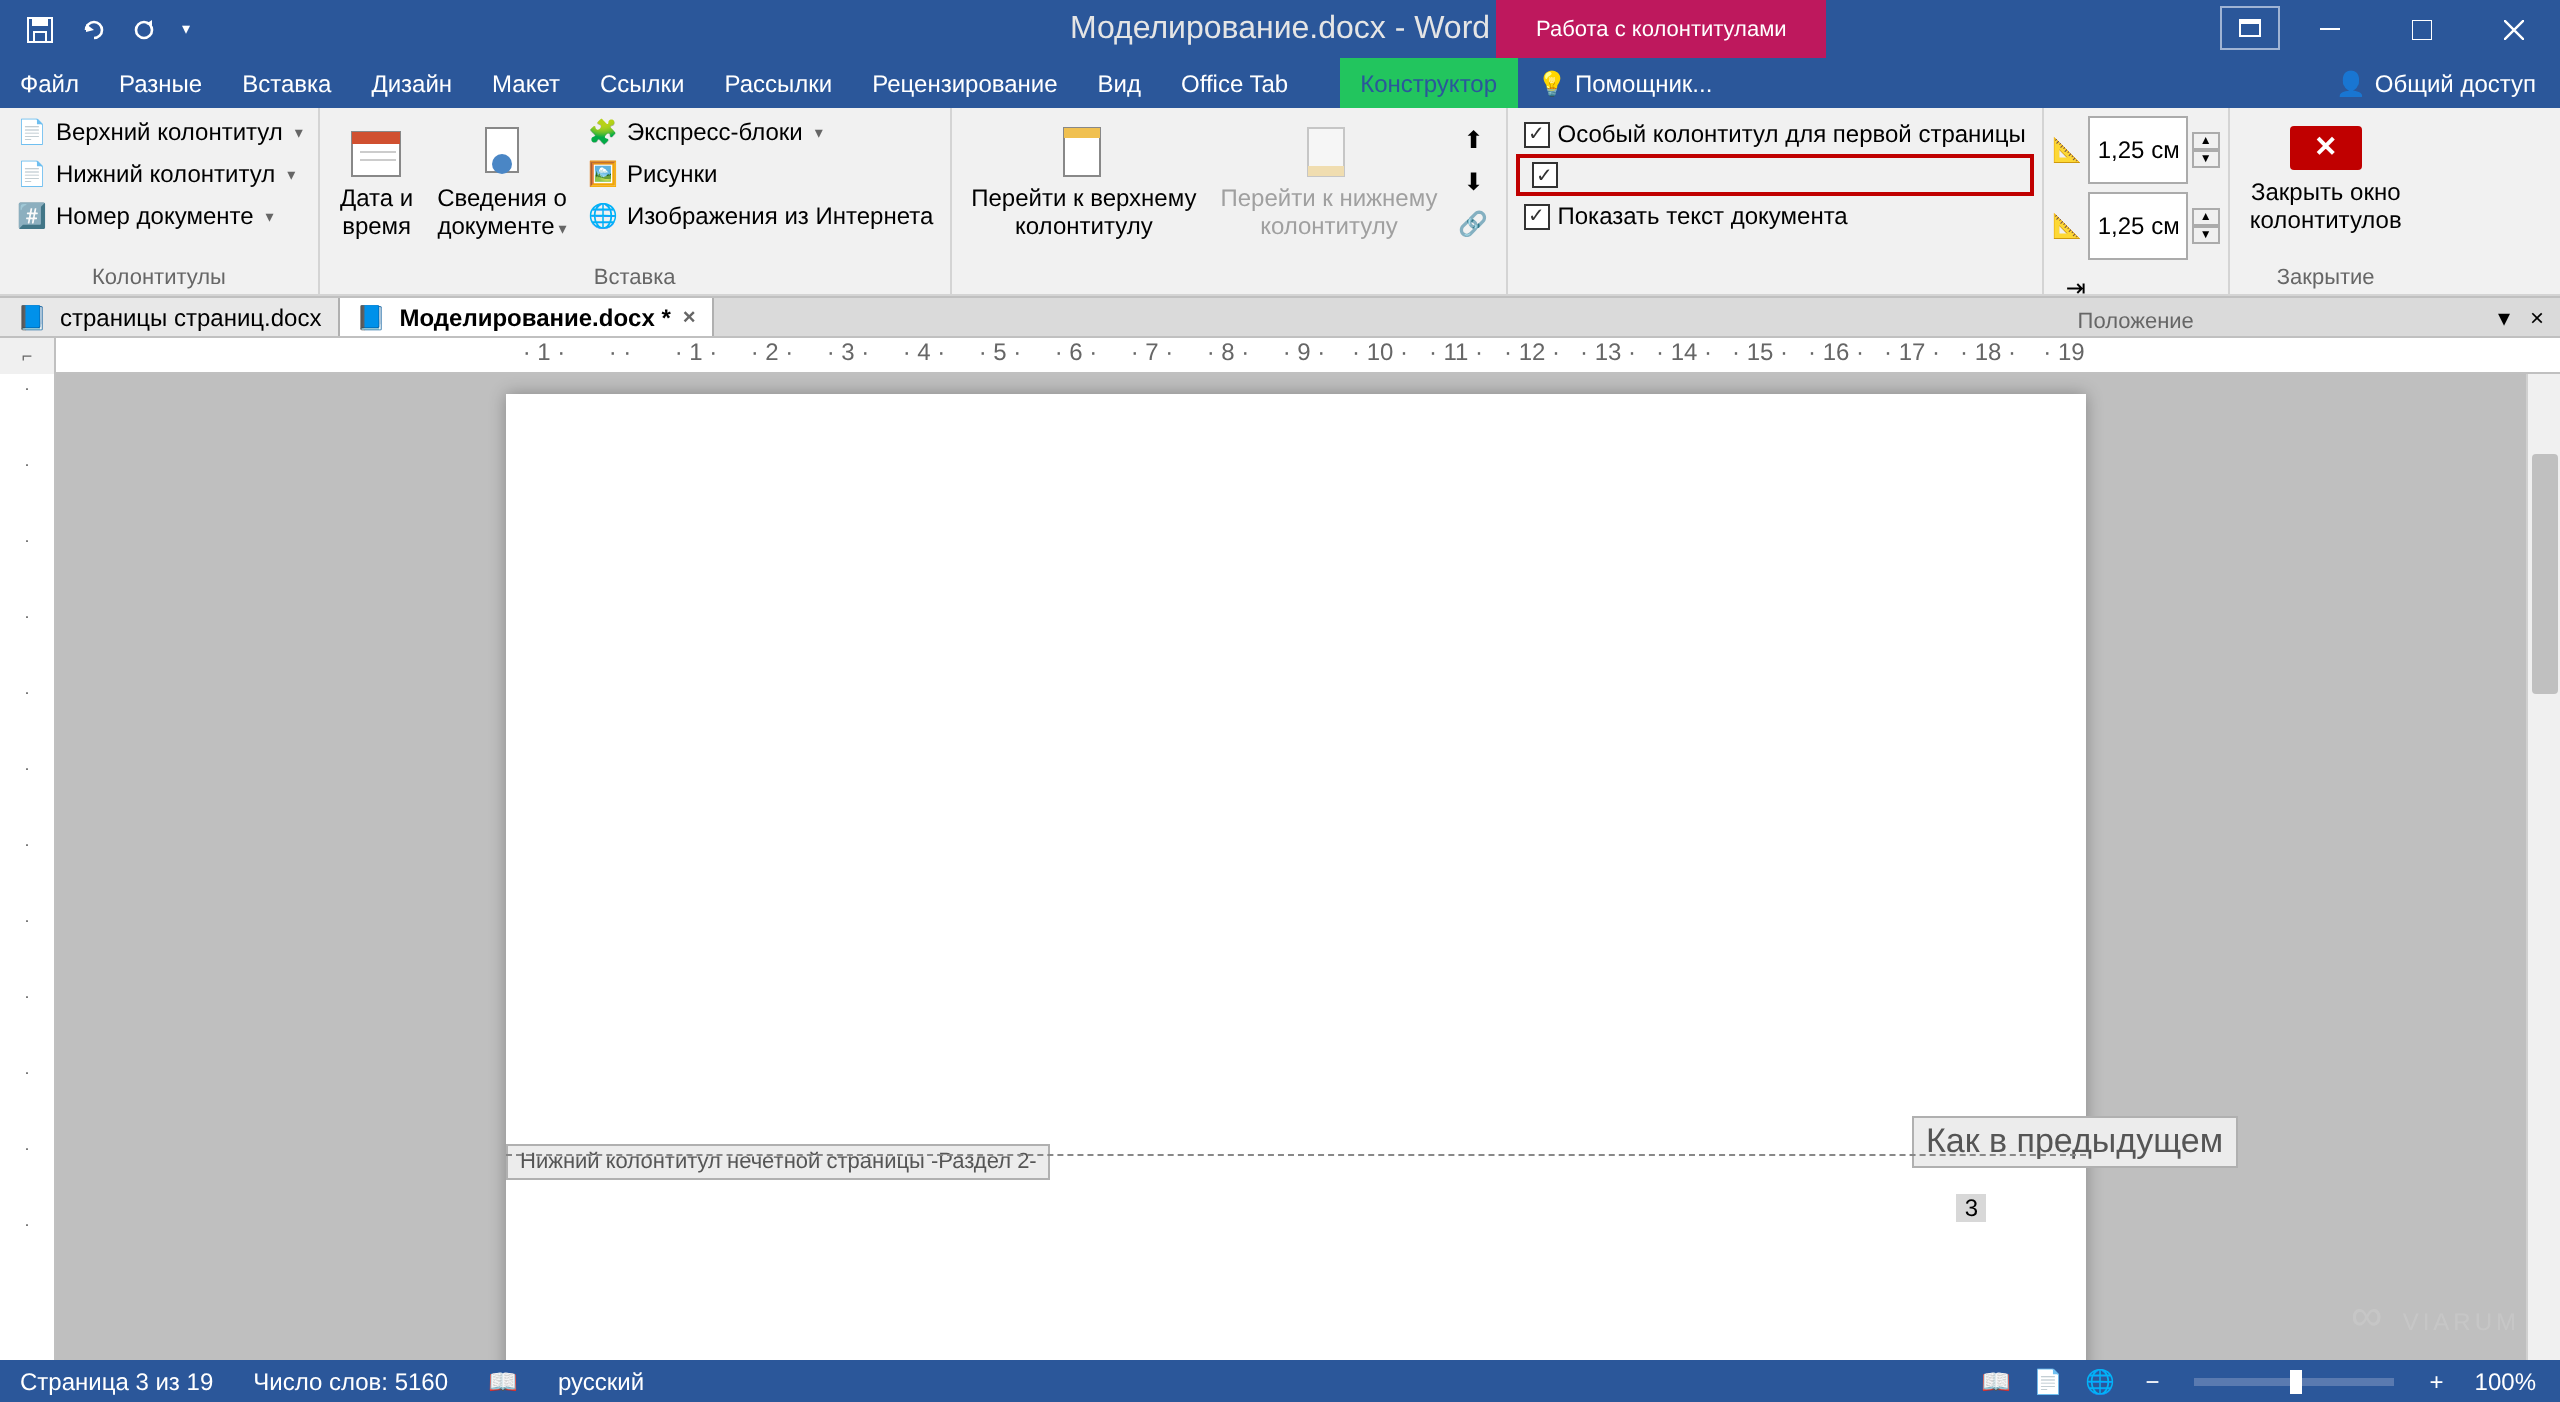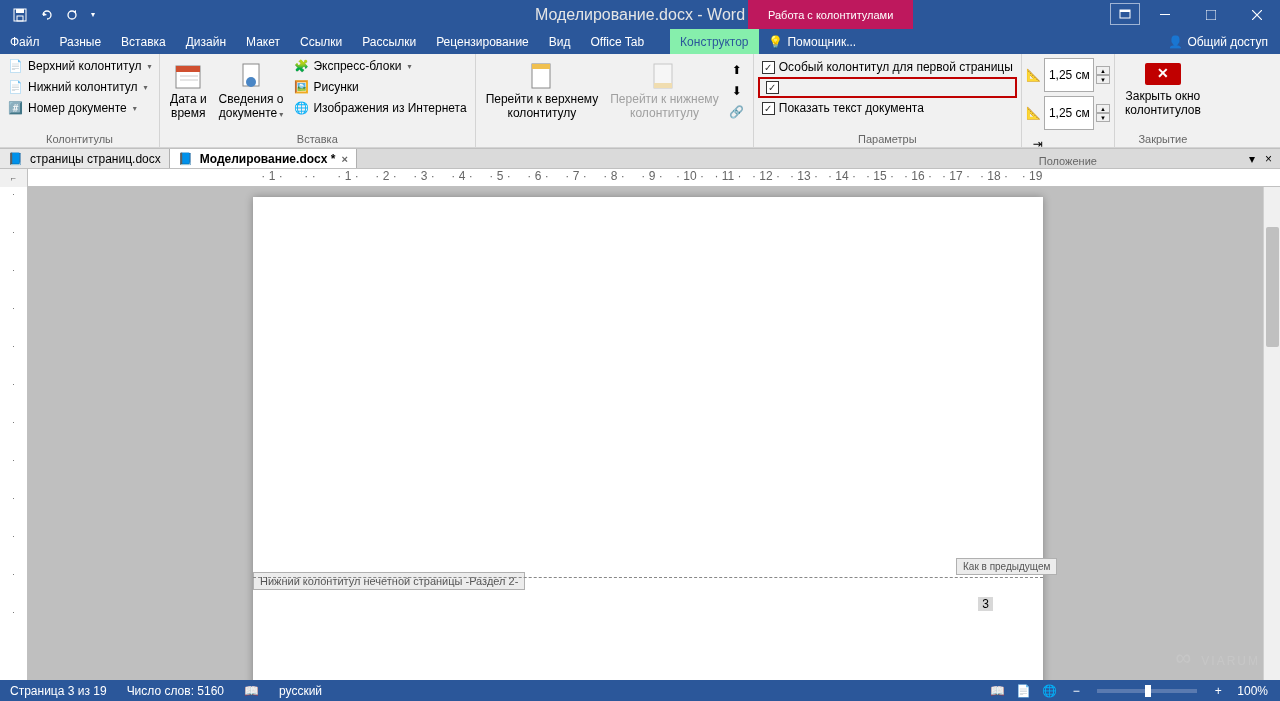--- a/index.html
+++ b/index.html
@@ -7,21 +7,21 @@
 .titlebar{height:29px;background:#2b579a;display:flex;align-items:center;color:#fff;position:relative}
 .qat{display:flex;align-items:center;padding-left:8px;gap:2px}
 .qat-btn{width:24px;height:22px;display:flex;align-items:center;justify-content:center;cursor:pointer}
 .title-text{position:absolute;left:50%;transform:translateX(-50%);color:#e5e5e5;font-size:16px}
 .contextual-tab{position:absolute;left:748px;top:0;background:#be185d;height:29px;padding:0 20px;display:flex;align-items:center;color:#fff;font-size:11px}
 .win-controls{position:absolute;right:0;display:flex}
 .win-btn{width:46px;height:29px;display:flex;align-items:center;justify-content:center;cursor:pointer}
 .restore-icon{width:30px;height:22px;border:1px solid #a0b4d4;position:absolute;right:140px;top:3px;display:flex;align-items:center;justify-content:center}
 .menubar{height:25px;background:#2b579a;display:flex;align-items:stretch;color:#fff}
 .menu-item{padding:0 10px;display:flex;align-items:center;cursor:pointer;font-size:12px}
-.menu-item.active{background:#86efac;color:#2b579a}
+.menu-item.active{background:#22c55e;color:#2b579a}
 .tell-me{display:flex;align-items:center;padding:0 10px;cursor:pointer;gap:4px}
 .share-btn{margin-left:auto;padding:0 12px;display:flex;align-items:center;gap:4px;cursor:pointer}
 .ribbon{height:94px;background:#f1f1f1;border-bottom:1px solid #d4d4d4;display:flex}
 .ribbon-group{border-right:1px solid #d4d4d4;display:flex;flex-direction:column;padding:2px 4px 0}
 .group-content{flex:1;display:flex;align-items:flex-start}
 .group-label{text-align:center;font-size:11px;color:#666;padding:1px 0 2px}
 .vstack{display:flex;flex-direction:column;gap:1px}
 .ribbon-btn{display:flex;align-items:center;gap:4px;padding:2px 4px;cursor:pointer;white-space:nowrap;font-size:12px}
 .big-btn{display:flex;flex-direction:column;align-items:center;justify-content:center;padding:2px 6px;cursor:pointer;text-align:center;height:68px;font-size:11px;line-height:1.2}
 .big-btn.disabled{color:#a0a0a0;cursor:default}
@@ -46,21 +46,21 @@
 .hruler{flex:1;background:#fff;border-bottom:1px solid #c0c0c0;position:relative;overflow:hidden;font-size:9px;color:#666}
 .hruler-inner{position:absolute;left:225px;top:0;height:100%;white-space:nowrap}
 .tick{display:inline-block;width:38px;text-align:center;position:relative}
 .canvas{position:absolute;top:187px;left:0;right:0;bottom:21px;background:#808080;display:flex}
 .vruler{width:28px;background:#fff;border-right:1px solid #c0c0c0;position:relative}
 .vruler-inner{position:absolute;top:0;left:0;width:100%}
 .vtick{height:38px;text-align:center;font-size:9px;color:#666;position:relative;padding-top:2px}
 .doc-area{flex:1;background:#bfbfbf;position:relative;overflow:hidden}
 .page{position:absolute;left:225px;top:10px;width:790px;height:660px;background:#fff;box-shadow:0 0 8px rgba(0,0,0,.3)}
 .footer-label{position:absolute;left:225px;top:385px;background:#ececec;border:1px solid #b0b0b0;padding:2px 6px;font-size:11px;color:#555}
-.footer-label-r{position:absolute;left:928px;top:371px;background:#ececec;border:1px solid #b0b0b0;padding:2px 6px;font-size:10px;color:#555}
+.footer-label-r{position:absolute;left:928px;top:371px;background:#ececec;border:1px solid #b0b0b0;padding:2px 6px;font-size:17px;color:#555}
 .footer-line{position:absolute;left:225px;top:390px;width:790px;border-top:1px dashed #888}
 .page-num{position:absolute;right:50px;top:400px;background:#d8d8d8;padding:0 4px;font-size:12px}
 .scrollbar-v{position:absolute;right:0;top:187px;bottom:21px;width:17px;background:#f0f0f0;border-left:1px solid #d0d0d0}
 .scroll-thumb-v{position:absolute;top:40px;left:2px;width:13px;height:120px;background:#c0c0c0;border-radius:2px}
 .statusbar{position:absolute;bottom:0;left:0;right:0;height:21px;background:#2b579a;color:#fff;display:flex;align-items:center;font-size:12px}
 .status-item{padding:0 10px;cursor:pointer}
 .status-right{margin-left:auto;display:flex;align-items:center;gap:4px;padding-right:8px}
 .view-btn{width:22px;height:18px;display:flex;align-items:center;justify-content:center;cursor:pointer}
 .zoom-slider{width:100px;height:4px;background:#5a7ab0;position:relative;margin:0 6px}
 .zoom-thumb{position:absolute;left:48px;top:-4px;width:6px;height:12px;background:#fff}
@@ -260,21 +260,20 @@
           <div class="checkbox-row">
               <span class="checkbox">✓</span>
             </div>
         </div>
         <div class="checkbox-row">
             <span class="checkbox">✓</span>
             <span>Показать текст документа</span>
           </div>
       </div>
     </div>
-    <div class="group-label">Параметры</div>
   </div>
 
   <div class="ribbon-group">
     <div class="group-content">
       <div class="vstack" style="padding-top:2px;gap:4px">
         <div class="spinner">
           <span class="icon16">📐</span>
           <input value="1,25 см" style="">
           <div class="spinner-btns">
               <div>▲</div>

